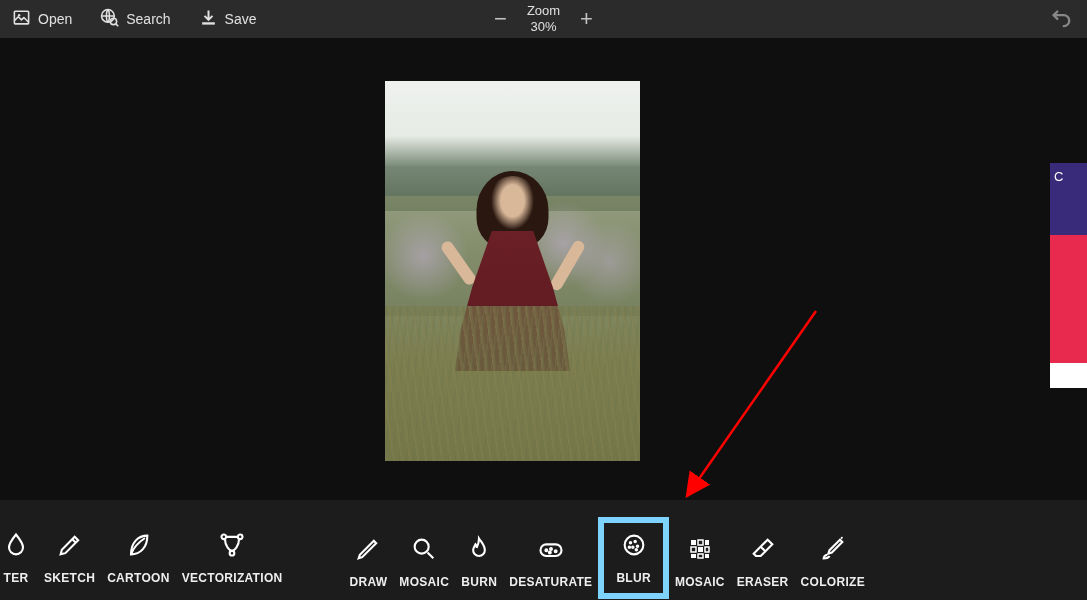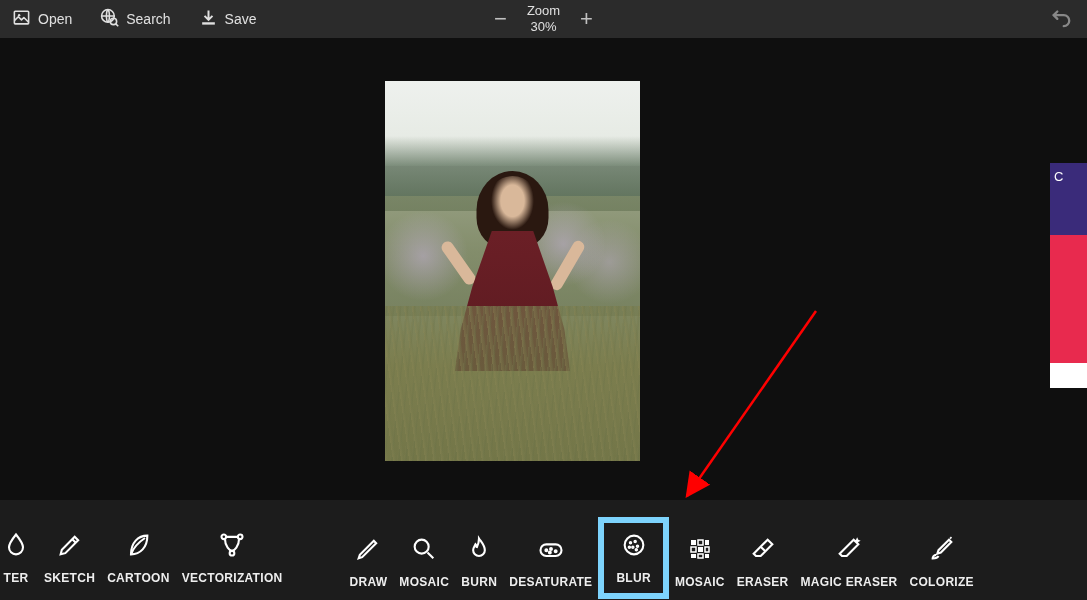--- a/index.html
+++ b/index.html
@@ -357,29 +357,20 @@
         <svg width="28" height="28" viewBox="0 0 24 24" fill="none" stroke="#fff" stroke-width="1.8">
             <path d="M16 4l4 4-10 10H6l-2-2 12-12z"></path>
             <path d="M10 10l4 4"></path>
           </svg>
       </span>
       <span class="tool-label">ERASER</span>
     </div>
     <div class="tool">
       <span class="tool-icon">
         <svg width="28" height="28" viewBox="0 0 24 24" fill="none" stroke="#fff" stroke-width="1.8">
-            <path d="M16 4l4 4-10 10H6l-2-2 12-12z"></path>
-            <path d="M19 2l1 2 2 1-2 1-1 2-1-2-2-1 2-1 1-2z" fill="#fff" stroke="none"></path>
-          </svg>
-      </span>
-      <span class="tool-label">MAGIC ERASER</span>
-    </div>
-    <div class="tool">
-      <span class="tool-icon">
-        <svg width="28" height="28" viewBox="0 0 24 24" fill="none" stroke="#fff" stroke-width="1.8">
             <path d="M18 4l2 2-9 9-3 1 1-3 9-9z"></path>
             <path d="M7 17c-2 0-3 2-3 3 1 0 4 0 5-2"></path>
             <path d="M20 3l-1-1"></path>
           </svg>
       </span>
       <span class="tool-label">COLORIZE</span>
     </div>
   </div>
 </div>
 

